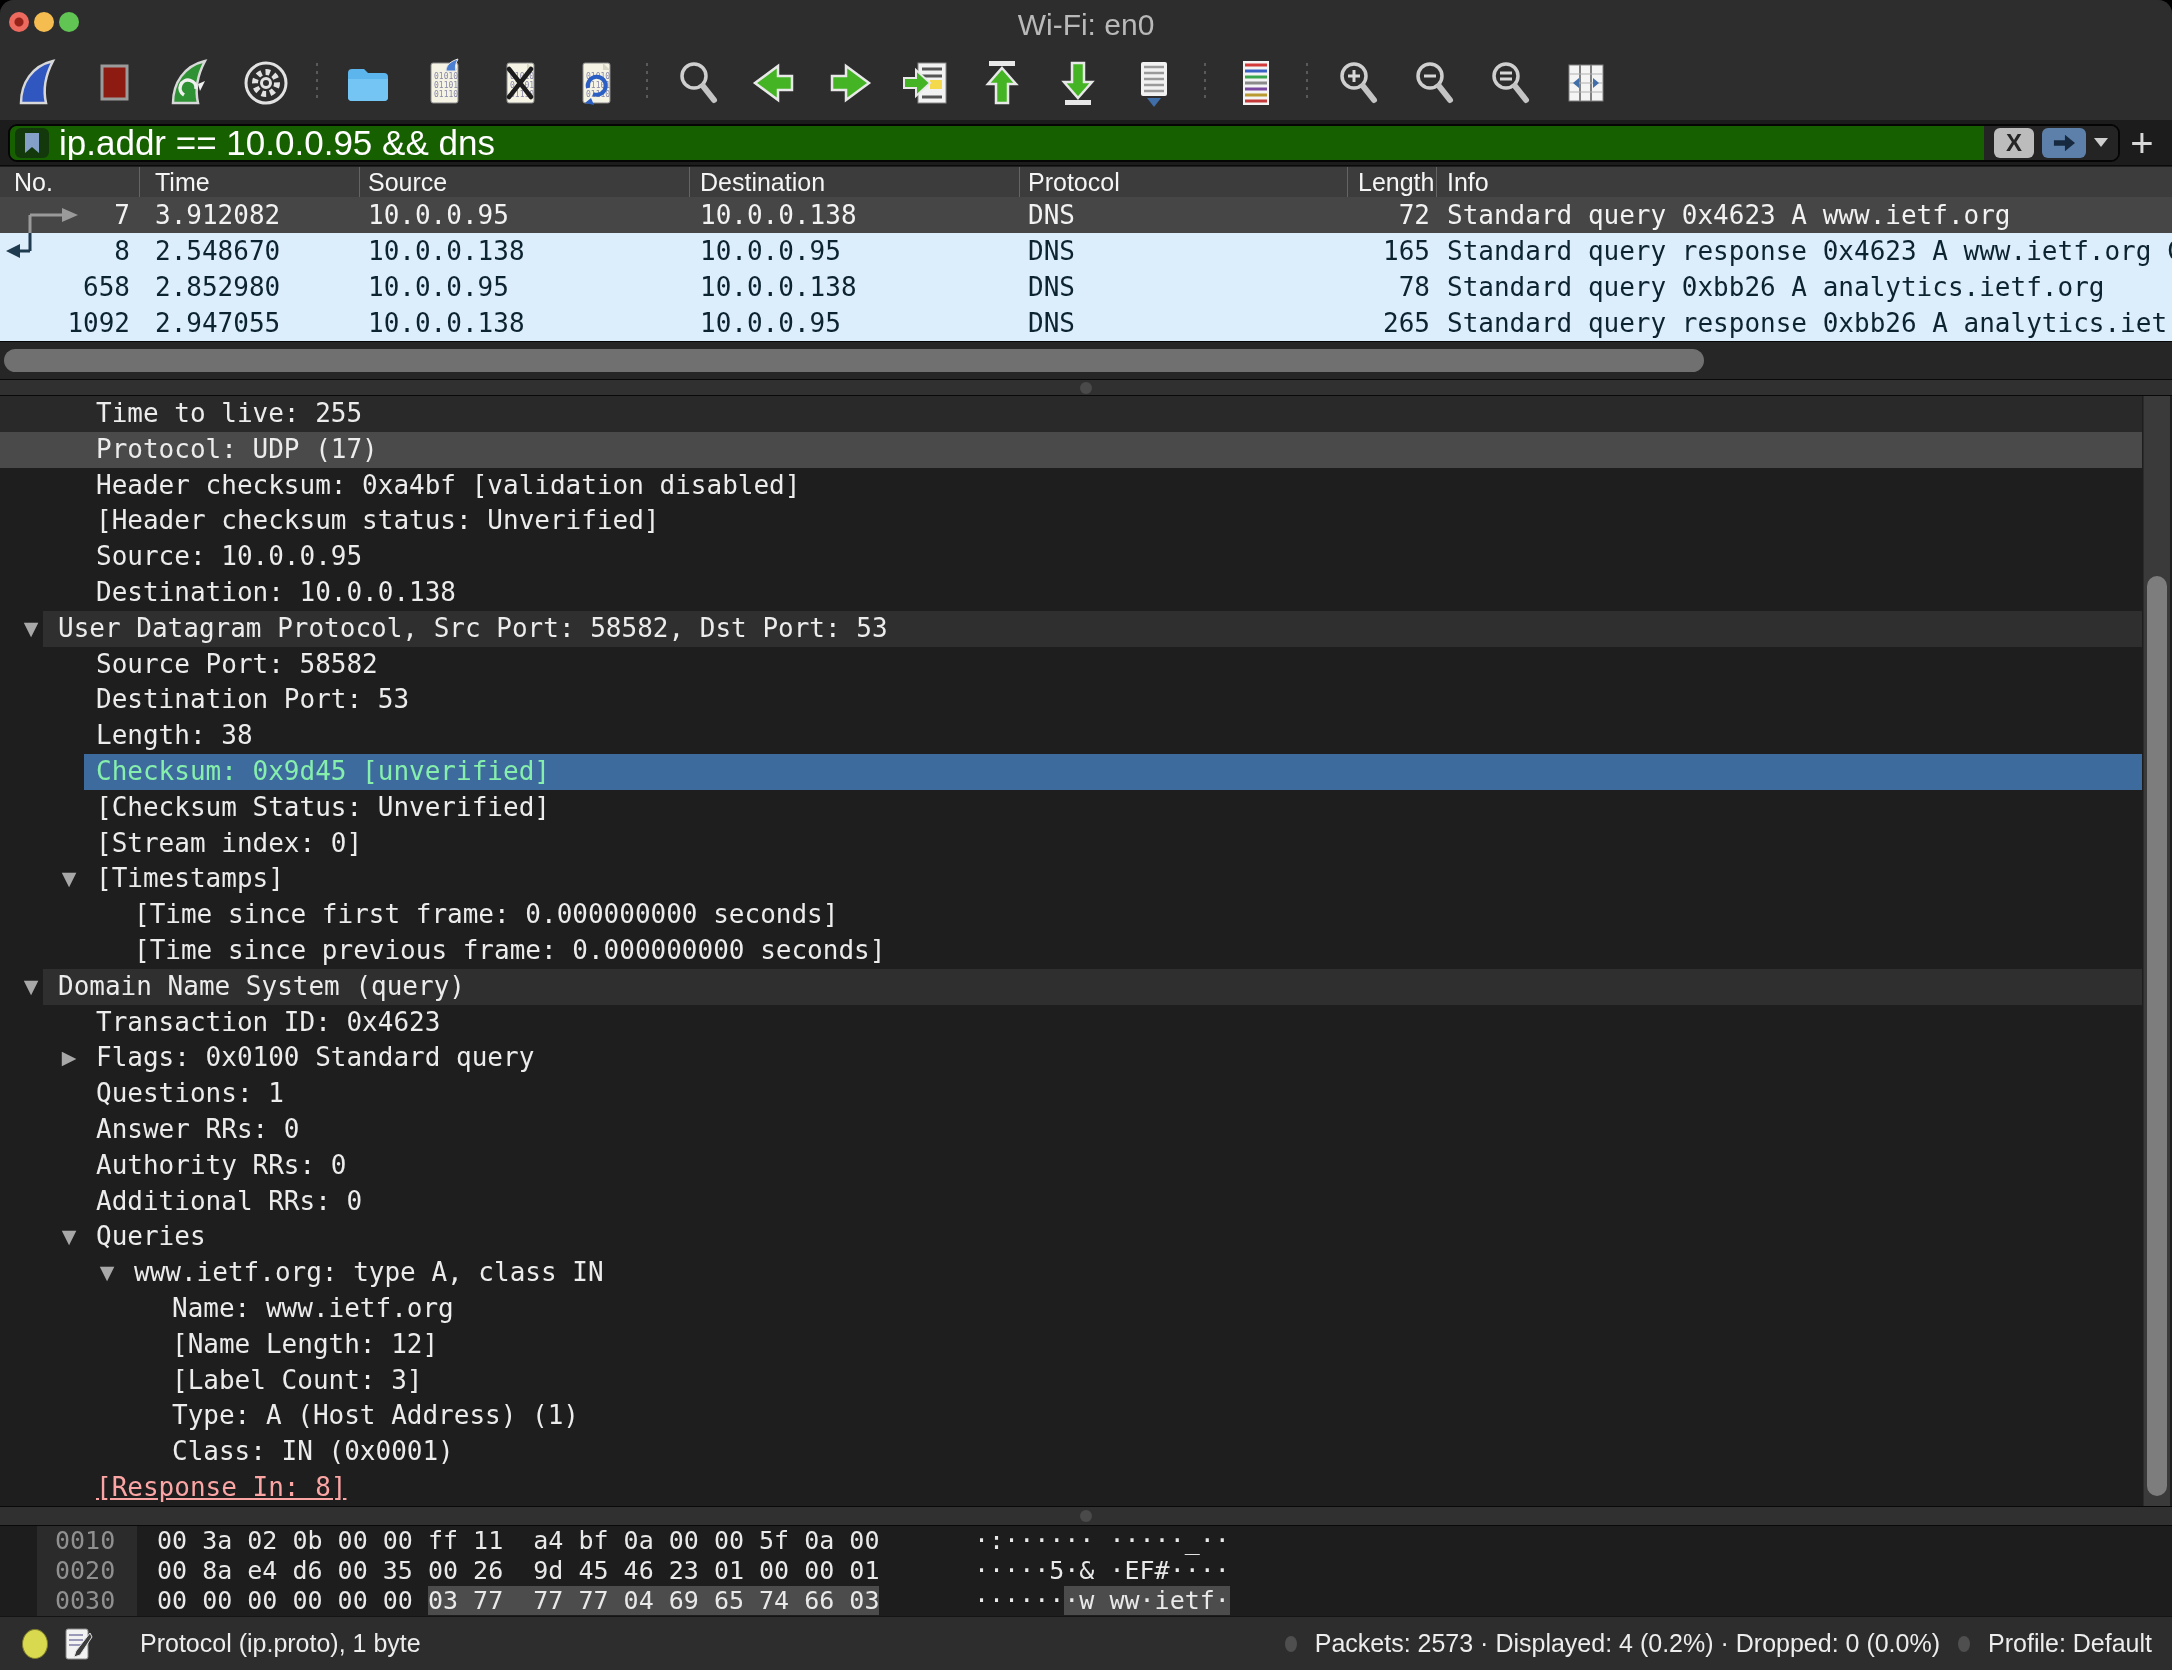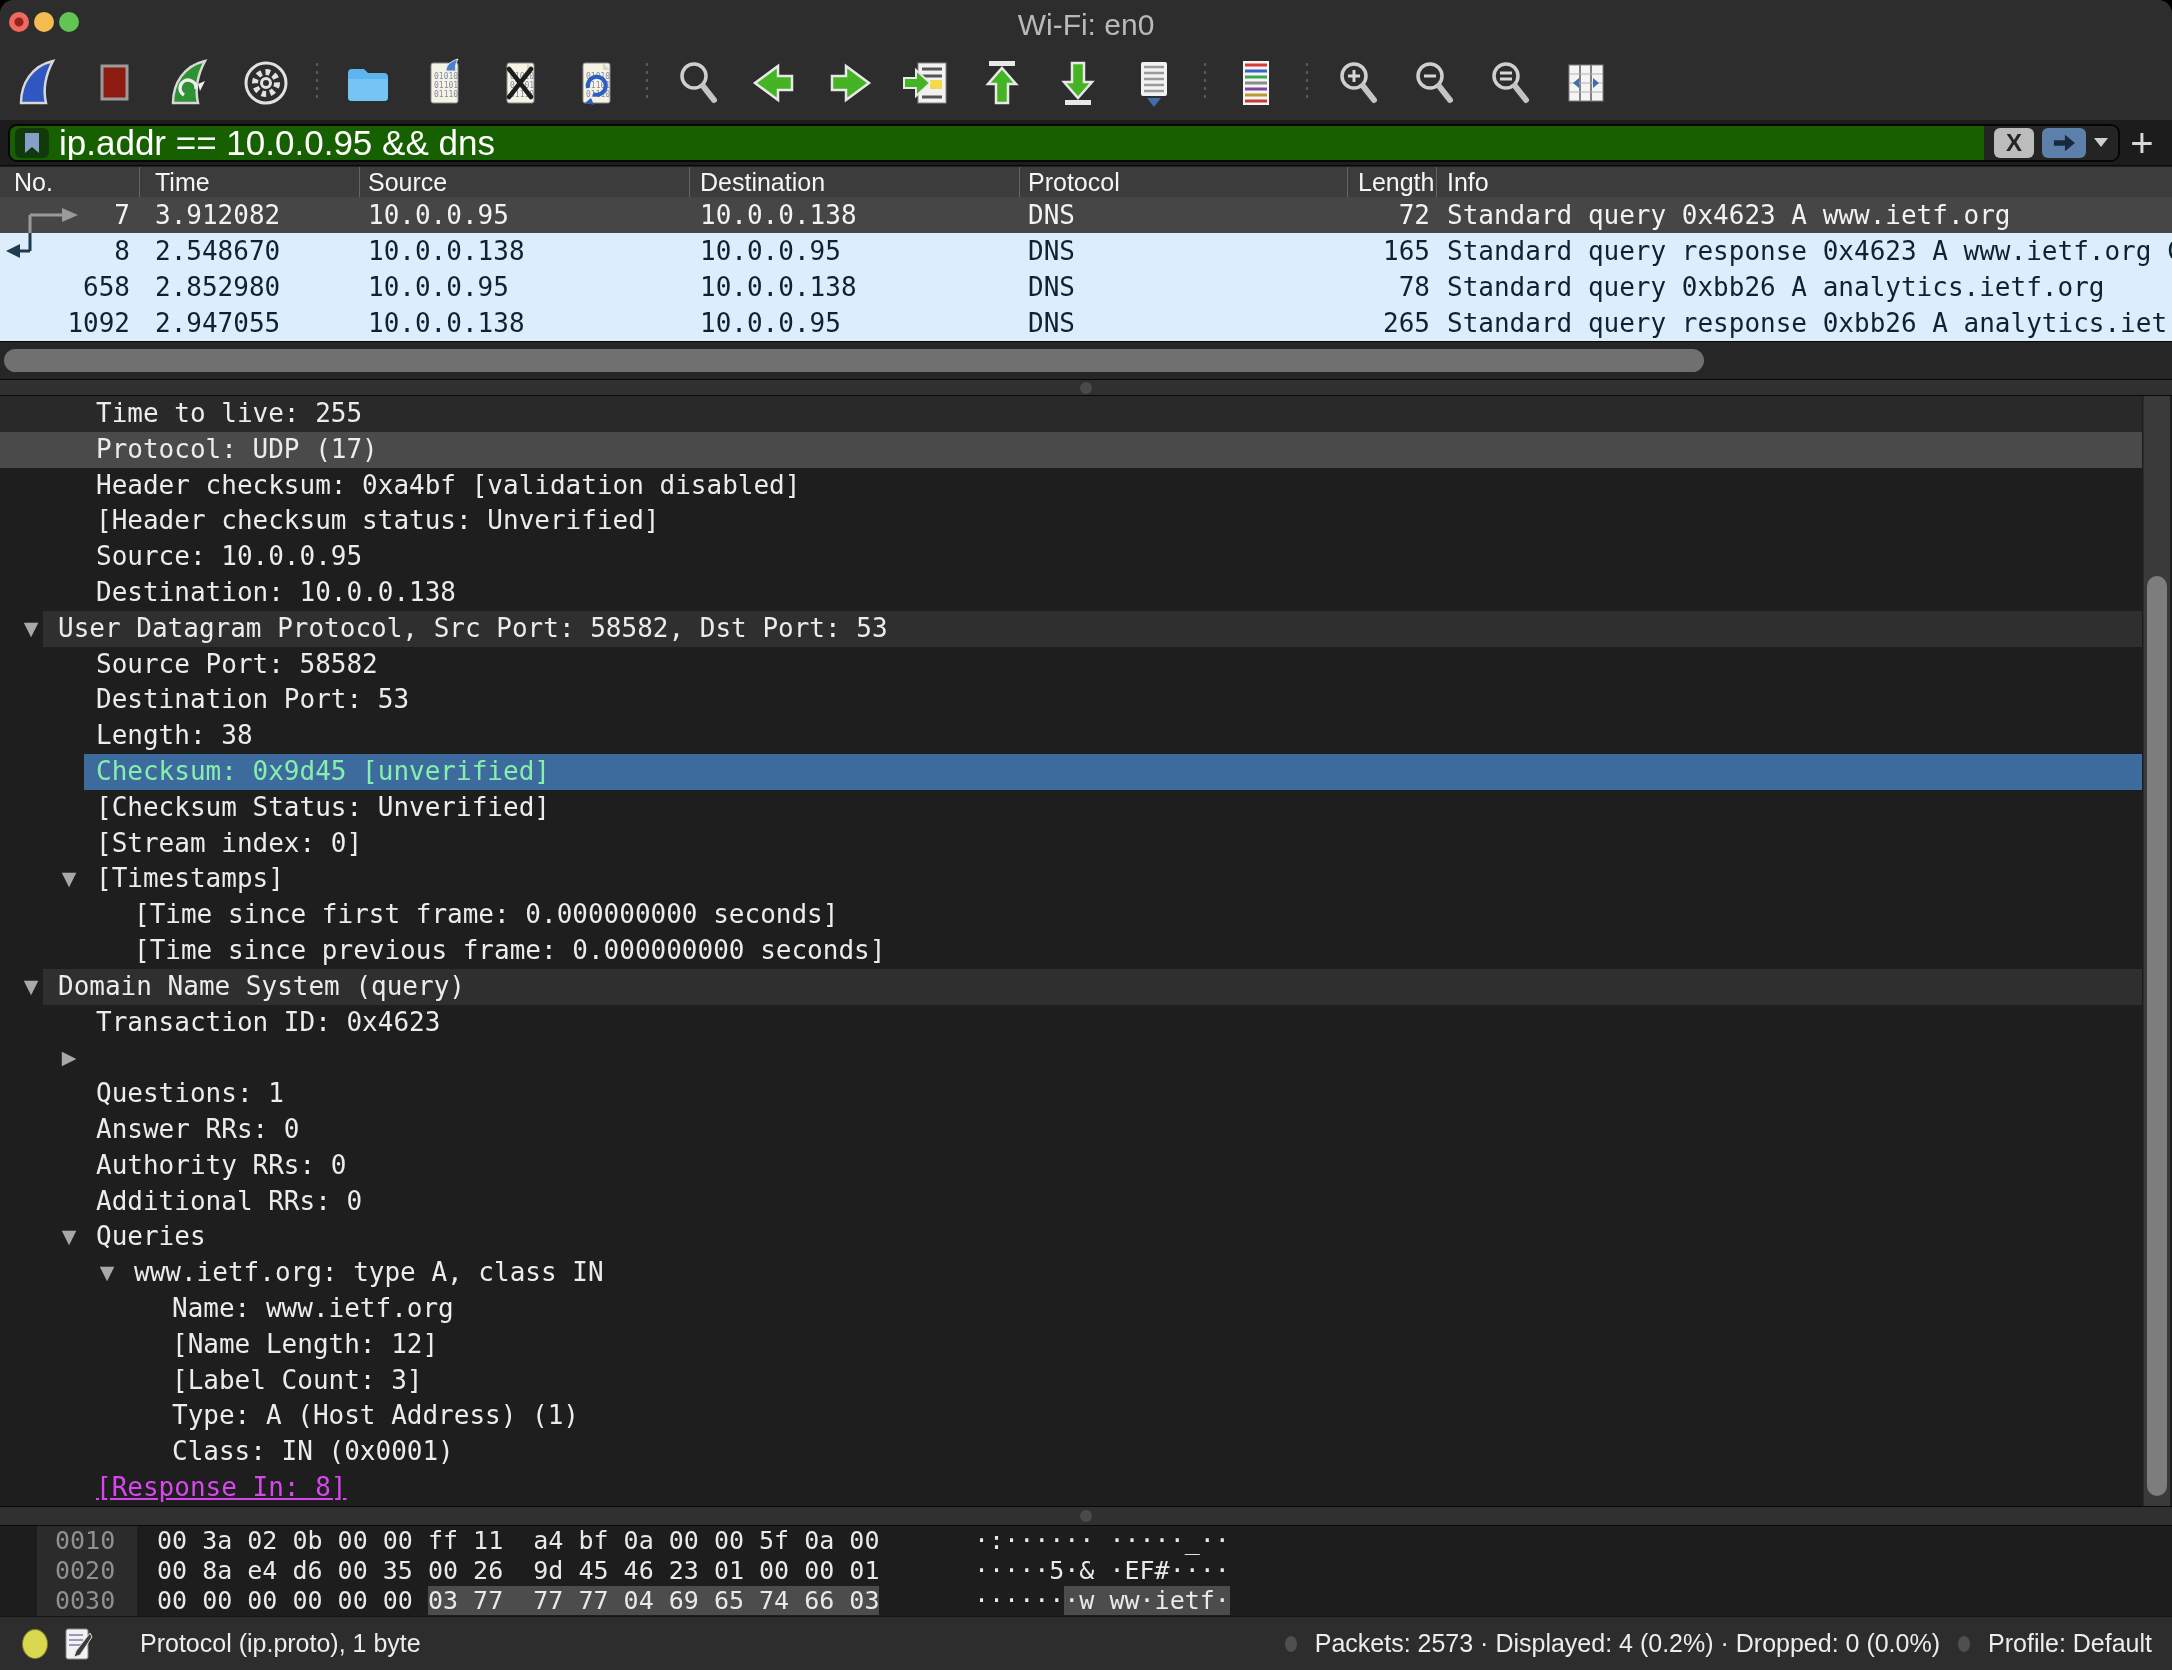--- a/index.html
+++ b/index.html
@@ -84,21 +84,21 @@
            font-size:26px; line-height:35.8px; color:#ececec; white-space:nowrap; }
   .d-bg { position:absolute; top:0; bottom:0; left:0; right:30px; display:none; }
   .bg-dim  .d-bg { display:block; background:#292929; }
   .bg-hover .d-bg { display:block; background:#4a4a4a; }
   .bg-band .d-bg { display:block; background:#2f2f2f; left:43px; }
   .bg-sel  .d-bg { display:block; background:#3e6b9e; left:84px; }
   .bg-sel { color:#86efac; }
   .tri { position:absolute; top:0; width:34px; text-align:center; font-size:19px; color:#a8a8a8;
          font-family:"DejaVu Sans", sans-serif; }
   .d-text { position:absolute; top:0; }
-  .d-text.link { color:#d946ef; text-decoration:underline; }
+  .d-text.link { color:#fca5a5; text-decoration:underline; }
   #vtrack { position:absolute; top:0; bottom:0; right:2px; width:27px; background:#3a3a3a;
             border-left:1px solid #2b2b2b; }
   #vthumb { position:absolute; left:3px; width:20px; top:180px; height:920px;
             border-radius:10px; background:#7d7d7d; }
 
   
   #hexpane { position:absolute; top:1526px; left:0; right:0; height:90px; background:#1d1d1d;padding-left:37px; }
   .hx-row { position:relative; height:30px; line-height:30px; font-family:"DejaVu Sans Mono", monospace;
             font-size:25px; color:#e9e9e9; white-space:pre; }
   .hx-off { position:absolute; left:0; top:0; bottom:0; width:100px; background:#2b2b2b;
@@ -405,20 +405,21 @@
         <div class="d-row bg-band">
           <div class="d-bg"></div>
           <span class="tri" style="left: 14px;">▼</span>
           <span class="d-text" style="left: 58px;">Domain Name System (query)</span>
         </div>
         <div class="d-row">
           <span class="d-text" style="left: 96px;">Transaction ID: 0x4623</span>
         </div>
         <div class="d-row">
           <span class="tri" style="left: 52px;">▶</span>
+          <span class="d-text" style="left: 96px;">Flags: 0x0100 Standard query</span>
         </div>
         <div class="d-row">
           <span class="d-text" style="left: 96px;">Questions: 1</span>
         </div>
         <div class="d-row">
           <span class="d-text" style="left: 96px;">Answer RRs: 0</span>
         </div>
         <div class="d-row">
           <span class="d-text" style="left: 96px;">Authority RRs: 0</span>
         </div>

